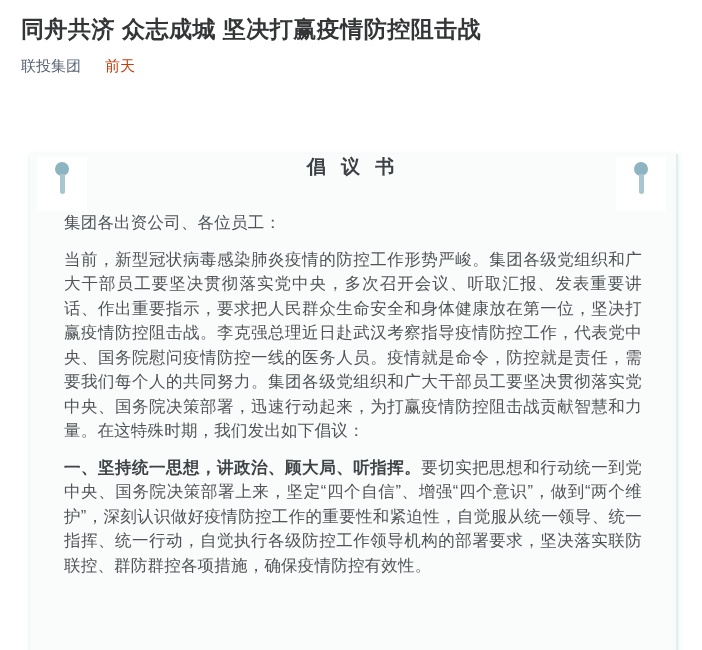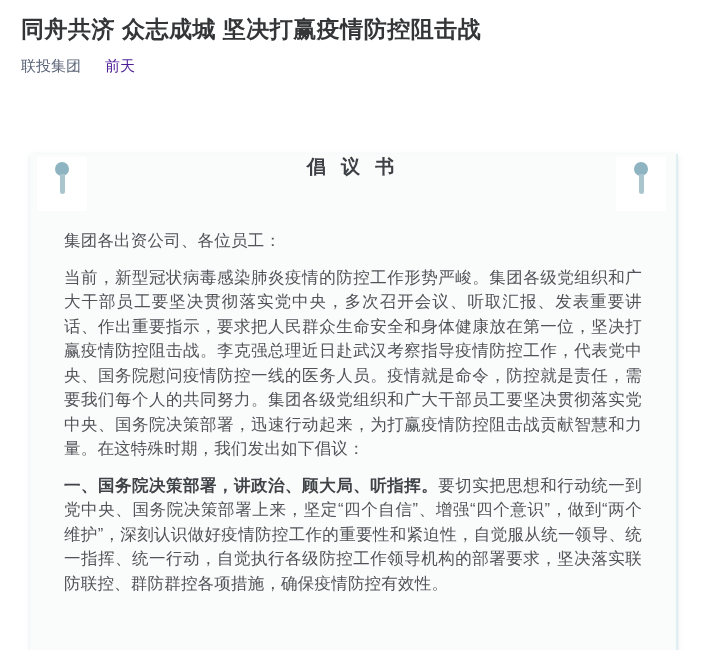--- a/index.html
+++ b/index.html
@@ -8,21 +8,21 @@
     background:#ffffff;
     font-family:"Liberation Sans","DejaVu Sans",sans-serif;
   }
   .header { padding:14px 16px 0 21px; }
   .article-title {
     margin:0; font-size:23px; line-height:31px; font-weight:bold;
     color:#333537; letter-spacing:0.5px;
   }
   .byline { margin-top:13px; font-size:15px; line-height:16px; }
   .byline .author { color:#5a6477; margin-right:24px; cursor:pointer; }
-  .byline .date { color:#4c1d95; }
+  .byline .date { color:#c2410c; }
 
   .card {
     position:relative;
     margin:80px 0 0 30px;
     width:646px; height:600px;
     background:#fafbfb;
     border-right:2px solid #dfeef0;
     box-shadow:0 1px 5px rgba(168,192,198,0.30);
   }
   .pin-box {
@@ -39,21 +39,21 @@
     width:5px; height:20px; background:#a9c6ce;
     margin:-2px auto 0; border-radius:0 0 3px 3px;
   }
 
   .letter-heading {
     margin:54px 0 0; text-align:center;
     font-size:19px; line-height:26px; font-weight:bold;
     color:#3d4145; letter-spacing:5px;
   }
   .letter-body {
-    margin-top:48px; padding:0 34px;
+    margin-top:30px; padding:0 34px;
   }
   .para {
     margin:0 0 12px;
     font-size:16.5px; line-height:24.5px;
     color:#505458; text-align:justify;
     letter-spacing:0.2px;
   }
   .para strong { color:#3f4347; font-weight:bold; }
 </style>
 </head>
@@ -75,16 +75,16 @@
     <div class="pin-head"></div>
     <div class="pin-stem"></div>
   </div>
 
   <h2 class="letter-heading">倡 议 书</h2>
 
   <div class="letter-body">
     <p class="para">集团各出资公司、各位员工：</p>
     <div id="letter-paragraphs">
         <p class="para">当前，新型冠状病毒感染肺炎疫情的防控工作形势严峻。集团各级党组织和广大干部员工要坚决贯彻落实党中央，多次召开会议、听取汇报、发表重要讲话、作出重要指示，要求把人民群众生命安全和身体健康放在第一位，坚决打赢疫情防控阻击战。李克强总理近日赴武汉考察指导疫情防控工作，代表党中央、国务院慰问疫情防控一线的医务人员。疫情就是命令，防控就是责任，需要我们每个人的共同努力。集团各级党组织和广大干部员工要坚决贯彻落实党中央、国务院决策部署，迅速行动起来，为打赢疫情防控阻击战贡献智慧和力量。在这特殊时期，我们发出如下倡议：</p>
-        <p class="para"><strong>一、国务院决策部署，讲政治、顾大局、听指挥。</strong>要切实把思想和行动统一到党中央、国务院决策部署上来，坚定“四个自信”、增强“四个意识”，做到“两个维护”，深刻认识做好疫情防控工作的重要性和紧迫性，自觉服从统一领导、统一指挥、统一行动，自觉执行各级防控工作领导机构的部署要求，坚决落实联防联控、群防群控各项措施，确保疫情防控有效性。</p>
+        <p class="para"><strong>一、坚持统一思想，讲政治、顾大局、听指挥。</strong>要切实把思想和行动统一到党中央、国务院决策部署上来，坚定“四个自信”、增强“四个意识”，做到“两个维护”，深刻认识做好疫情防控工作的重要性和紧迫性，自觉服从统一领导、统一指挥、统一行动，自觉执行各级防控工作领导机构的部署要求，坚决落实联防联控、群防群控各项措施，确保疫情防控有效性。</p>
       </div>
   </div>
 </div>
 
 </body></html>

